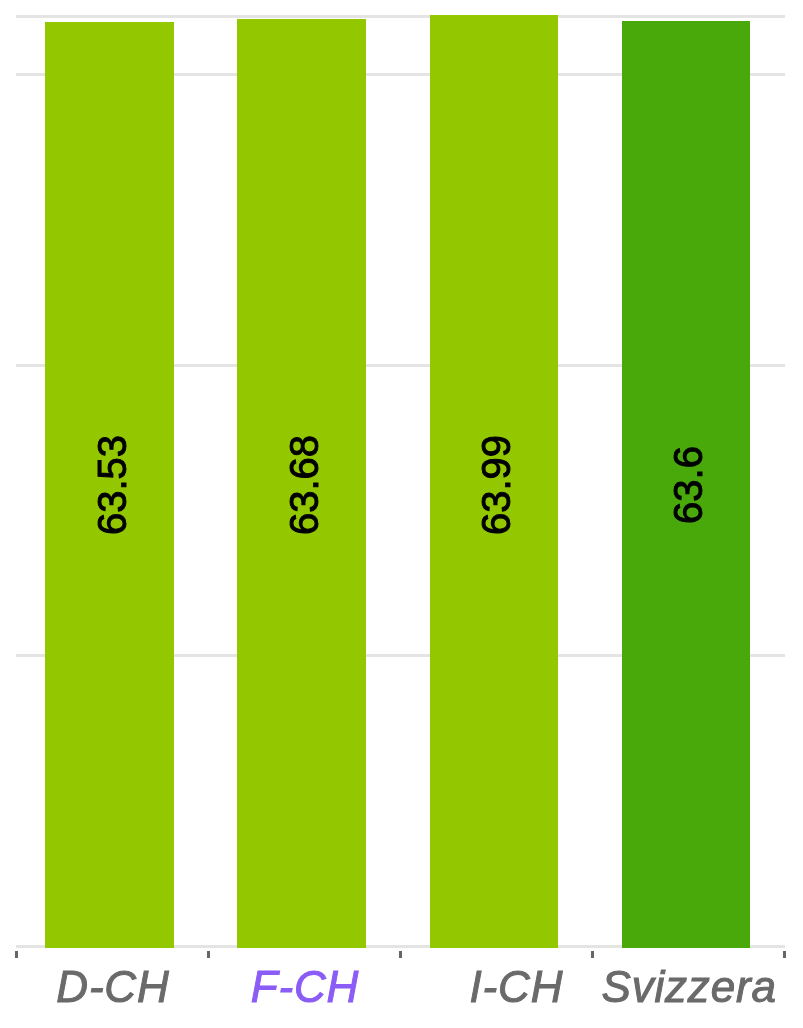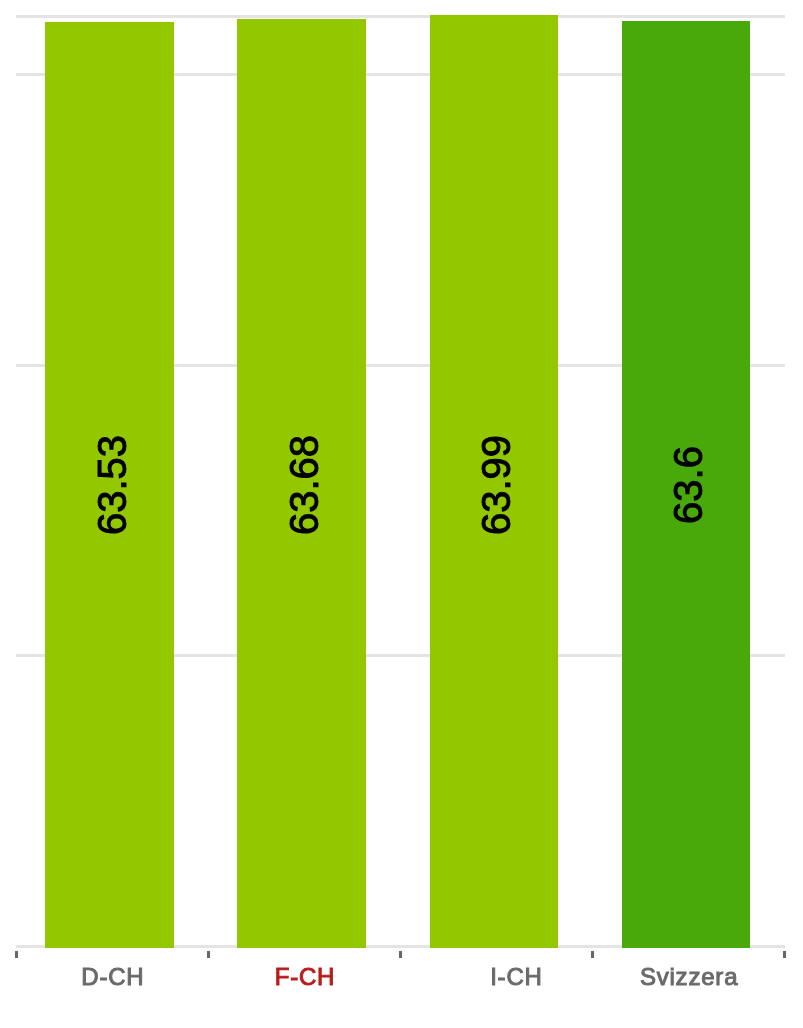--- a/index.html
+++ b/index.html
@@ -57,29 +57,30 @@
     -webkit-text-stroke-color: currentColor;
     transform: rotate(-90deg);
     transform-origin: 50% 50%;
     filter: opacity(1);
     -webkit-text-stroke-width: 1px;
   }
   .cat-label {
     position: absolute;
     top: 965px;
     width: 192.06px;
-    font-size: 24px;
+    font-size: 44px;
     letter-spacing: 0.8px;
     text-indent: 0.8px;
     line-height: 1;
     text-align: center;
     white-space: nowrap;
     color: #6a6a6a;
     -webkit-text-stroke-color: currentColor;
     filter: opacity(1);
+    font-style: italic;
     -webkit-text-stroke-width: 1px;
   }
 </style>
 </head>
 <body>
 
 <div id="chart">
 
   <div class="plot-lines">
     <div class="gridline" style="top: 14.844px; left: 15.5px; width: 769.5px; height: 3px; background: rgb(228, 228, 228);"></div>
@@ -106,18 +107,18 @@
   <div class="tick-marks">
     <div class="tick" style="left: 14.9px; background: rgb(102, 102, 102);"></div>
     <div class="tick" style="left: 206.96px; background: rgb(102, 102, 102);"></div>
     <div class="tick" style="left: 399.02px; background: rgb(102, 102, 102);"></div>
     <div class="tick" style="left: 591.08px; background: rgb(102, 102, 102);"></div>
     <div class="tick" style="left: 783.14px; background: rgb(102, 102, 102);"></div>
   </div>
 
   <div class="category-labels">
     <div class="cat-label" style="left: 16.5px; width: 192.06px; color: rgb(106, 106, 106);">D-CH</div>
-    <div class="cat-label" style="left: 208.56px; width: 192.06px; color: #b91c1c;">F-CH</div>
+    <div class="cat-label" style="left: 208.56px; width: 192.06px; color: #8b5cf6;">F-CH</div>
     <div class="cat-label" style="left: 420px; width: 192.06px; color: rgb(106, 106, 106);">I-CH</div>
     <div class="cat-label" style="left: 592.68px; width: 192.06px; color: rgb(106, 106, 106);">Svizzera</div>
   </div>
 
 </div>
 
 </body></html>

